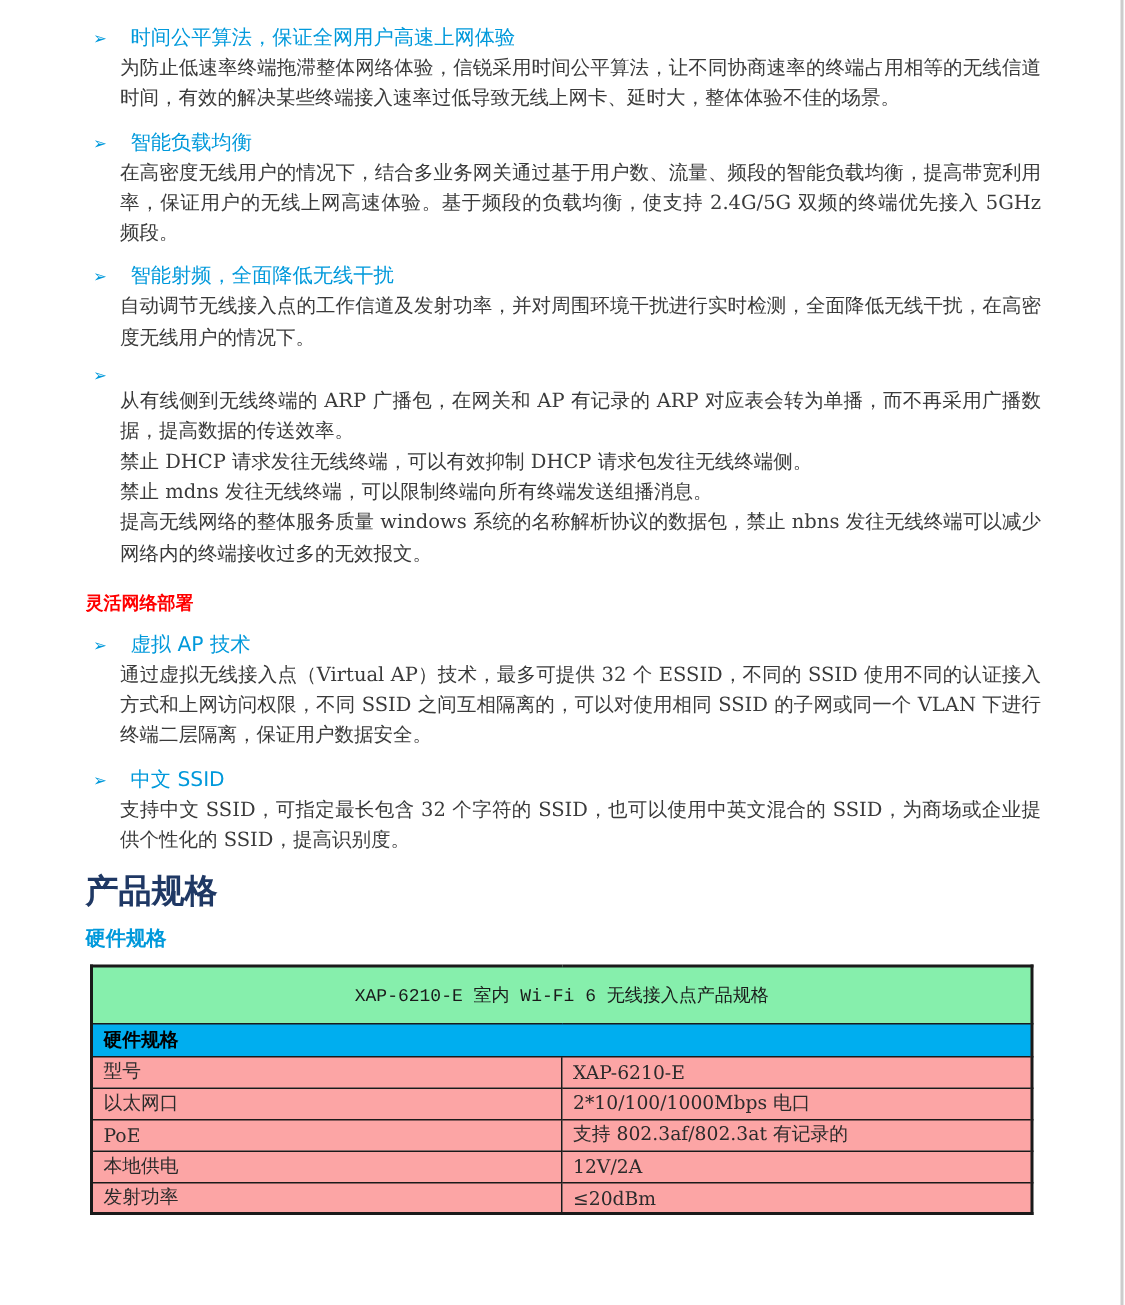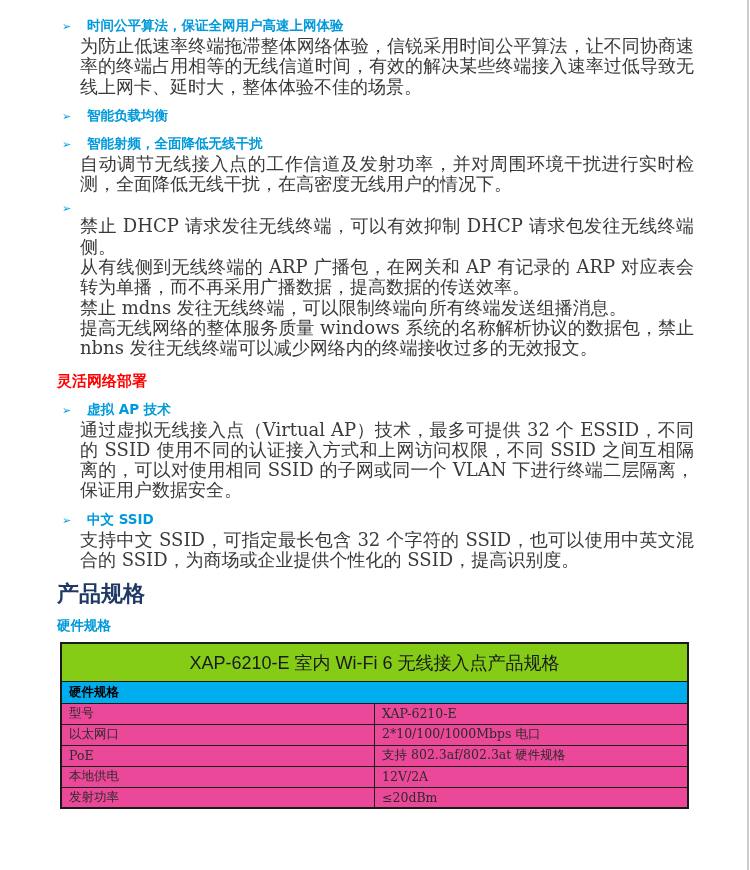--- a/index.html
+++ b/index.html
@@ -36,37 +36,37 @@
   }
   .arrow {
     color: #0099DB;
     font-size: 11px;
     width: 25px;
     flex: 0 0 25px;
     font-family: "DejaVu Sans", sans-serif;
   }
   .feature-title {
     color: #0099DB;
-    font-weight: bold;
+    font-weight: normal;
     font-size: 13.5px;
     line-height: 20px;
     font-family: "DejaVu Sans", sans-serif;
   }
   .feature p {
     margin: 0 56px 0 80px;
-    font-size: 18px;
+    font-size: 13px;
     line-height: 20.3px;
     text-align: justify;
   }
 
   .red-heading {
     color: #FF0000;
     font-family: "DejaVu Sans", sans-serif;
     font-weight: bold;
-    font-size: 15px;
+    font-size: 12px;
     line-height: 19px;
     margin: 13px 0 2px 57px;
   }
 
   .big-heading {
     color: #1F3864;
     font-family: "DejaVu Sans", sans-serif;
     font-weight: bold;
     font-size: 22px;
     line-height: 28px;
@@ -84,43 +84,43 @@
   table.spec {
     margin-left: 60px;
     width: 629px;
     border-collapse: collapse;
     border: 2px solid #1a1a1a;
     table-layout: fixed;
   }
   table.spec th, table.spec td { border: 1px solid #1a1a1a; }
   th.table-title {
     height: 38px;
-    background: #84cc16;
+    background: #86efac;
     text-align: center;
     font-weight: normal;
-    font-size: 18px;
+    font-size: 12px;
     color: #1a1a1a;
-    font-family: Liberation Sans, sans-serif;
+    font-family: Liberation Mono, monospace;
   }
   th.group-header {
     height: 22px;
     background: #00AEEF;
     text-align: left;
     padding-left: 7px;
     font-family: "DejaVu Sans", sans-serif;
     font-weight: bold;
     font-size: 12.5px;
     color: #000000;
   }
   table.spec td {
     height: 21px;
     padding: 1px 4px 1px 7px;
     font-size: 12.5px;
     color: #2b2b2b;
-    background: #ec4899;
+    background: #fca5a5;
   }
   td.col-label { width: 134px; }
 </style>
 </head>
 <body>
 
 <div class="content">
 
 
   <div class="feature">
@@ -129,36 +129,37 @@
       <span class="feature-title">时间公平算法，保证全网用户高速上网体验</span>
     </div>
     <p>为防止低速率终端拖滞整体网络体验，信锐采用时间公平算法，让不同协商速率的终端占用相等的无线信道时间，有效的解决某些终端接入速率过低导致无线上网卡、延时大，整体体验不佳的场景。</p>
   </div>
 
   <div class="feature">
     <div class="feature-heading">
       <span class="arrow">➢</span>
       <span class="feature-title">智能负载均衡</span>
     </div>
+    <p>在高密度无线用户的情况下，结合多业务网关通过基于用户数、流量、频段的智能负载均衡，提高带宽利用率，保证用户的无线上网高速体验。基于频段的负载均衡，使支持 2.4G/5G 双频的终端优先接入 5GHz 频段。</p>
   </div>
 
   <div class="feature">
     <div class="feature-heading">
       <span class="arrow">➢</span>
       <span class="feature-title">智能射频，全面降低无线干扰</span>
     </div>
     <p>自动调节无线接入点的工作信道及发射功率，并对周围环境干扰进行实时检测，全面降低无线干扰，在高密度无线用户的情况下。</p>
   </div>
 
   <div class="feature">
     <div class="feature-heading">
       <span class="arrow">➢</span>
     </div>
+    <p>从有线侧到无线终端的 ARP 广播包，在网关和 AP 有记录的 ARP 对应表会转为单播，而不再采用广播数据，提高数据的传送效率。</p>
     <p>禁止 DHCP 请求发往无线终端，可以有效抑制 DHCP 请求包发往无线终端侧。</p>
-    <p>从有线侧到无线终端的 ARP 广播包，在网关和 AP 有记录的 ARP 对应表会转为单播，而不再采用广播数据，提高数据的传送效率。</p>
     <p>禁止 mdns 发往无线终端，可以限制终端向所有终端发送组播消息。</p>
     <p>提高无线网络的整体服务质量 windows 系统的名称解析协议的数据包，禁止 nbns 发往无线终端可以减少网络内的终端接收过多的无效报文。</p>
   </div>
 
   <h3 class="red-heading">灵活网络部署</h3>
 
   <div class="feature">
     <div class="feature-heading">
       <span class="arrow">➢</span>
       <span class="feature-title">虚拟 AP 技术</span>
@@ -188,21 +189,21 @@
       <tr>
         <td class="col-label">型号</td>
         <td>XAP-6210-E</td>
       </tr>
       <tr>
         <td class="col-label">以太网口</td>
         <td>2*10/100/1000Mbps 电口</td>
       </tr>
       <tr>
         <td class="col-label">PoE</td>
-        <td>支持 802.3af/802.3at 硬件规格</td>
+        <td>支持 802.3af/802.3at 有记录的</td>
       </tr>
       <tr>
         <td class="col-label">本地供电</td>
         <td>12V/2A</td>
       </tr>
       <tr>
         <td class="col-label">发射功率</td>
         <td>≤20dBm</td>
       </tr>
     </tbody>

